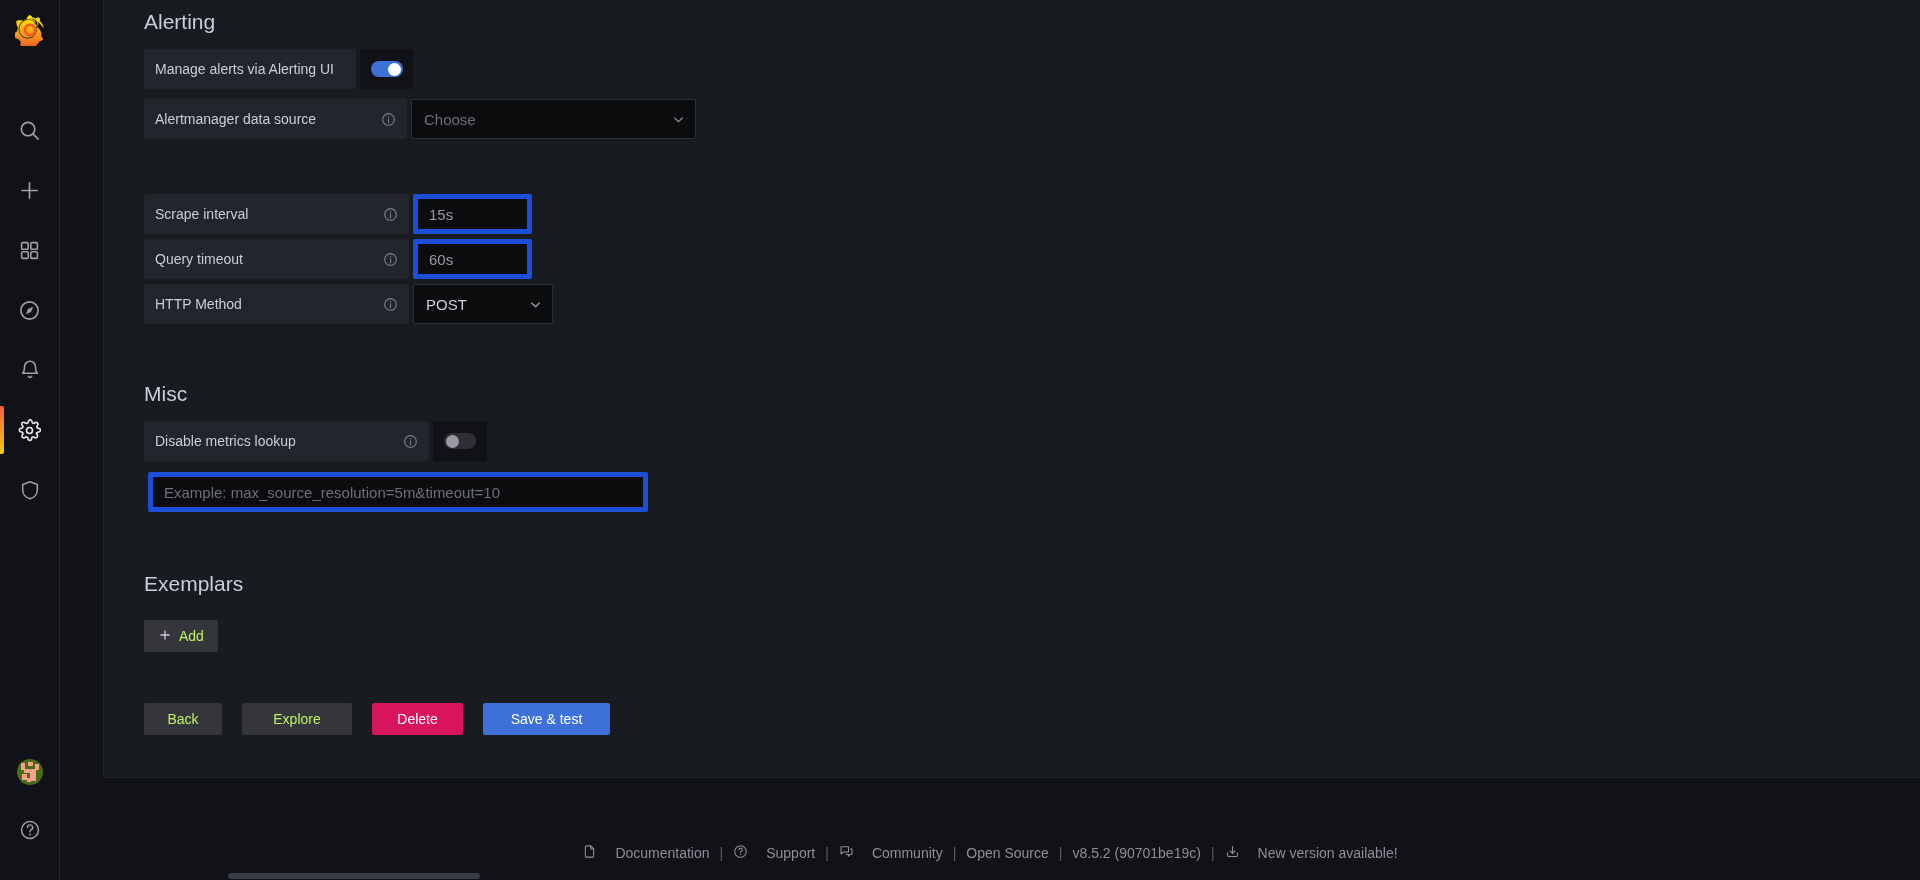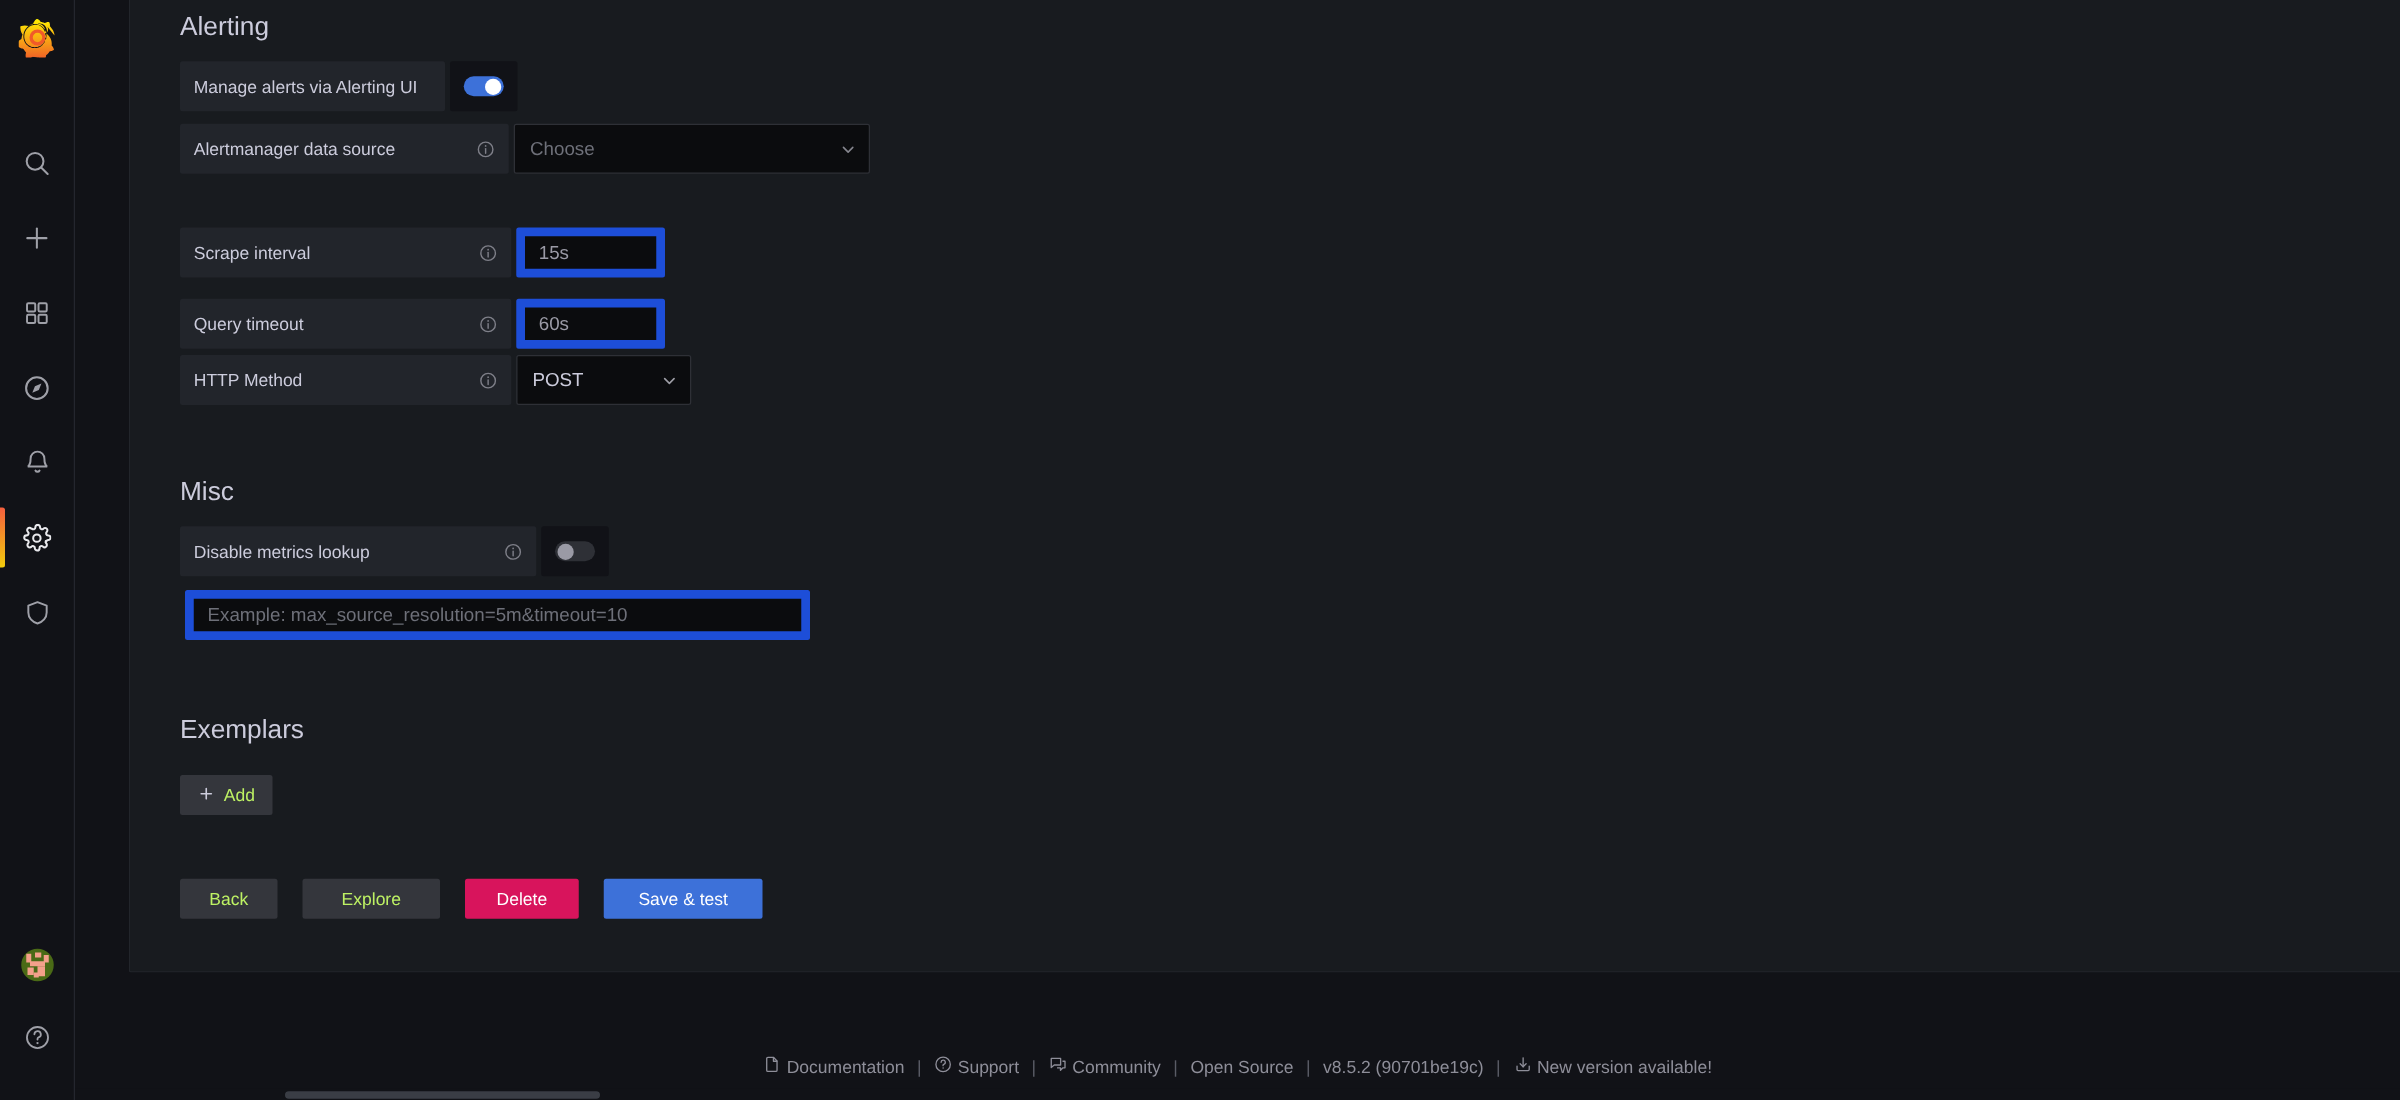--- a/index.html
+++ b/index.html
@@ -88,21 +88,21 @@
     white-space: nowrap;
     gap: 10px;
   }
   .label .txt { flex: 1; }
   .info-icon { opacity: .65; display: flex; align-items: center; }
   .info-icon svg { display: block; }
 
   .input {
     height: 40px;
     background: #0b0c0e;
-    border: 7px solid #1d4ed8;
+    border: 5px solid #1d4ed8;
     border-radius: 2px;
     color: #9a9aa5;
     font-size: 15px;
     display: flex; align-items: center;
     padding: 0 11px;
     margin-left: 4px;
   }
   .input.placeholder { color: #6e7079; }
 
   .select {
@@ -156,21 +156,21 @@
   .btn-add { position: absolute; left: 40px; top: 620px; height: 32px; }
   .btn-row { position: absolute; left: 40px; top: 703px; display: flex; gap: 20px; }
 
   
   .footer {
     position: absolute; left: 0; bottom: 18px; width: 100%;
     display: flex; align-items: center; justify-content: center;
     gap: 0; color: #8e8e99; font-size: 14px;
   }
   .foot-link {
-    display: inline-flex; align-items: center; gap: 4px;
+    display: inline-flex; align-items: center; gap: 18px;
     color: #8e8e99; text-decoration: none; cursor: pointer;
     padding: 0 10px;
   }
   .foot-sep { color: #5a5c66; }
   .foot-static { padding: 0 10px; }
 
   
   .hscroll {
     position: absolute; left: 0; bottom: 0; width: 100%; height: 9px;
     background: #111217;
@@ -313,21 +313,21 @@
       <div class="select empty" style="width:285px;">
         <span class="sel-val">Choose</span>
         <span class="chev">
           <svg width="15" height="15" viewBox="0 0 24 24" fill="none" stroke="#b0b0bb" stroke-width="2" stroke-linecap="round" stroke-linejoin="round">
             <polyline points="6,9.5 12,15.5 18,9.5"></polyline>
           </svg>
         </span>
       </div>
     </div>
 
-    <div class="field-row" style="left:40px; top:182px;">
+    <div class="field-row" style="left:40px; top:194px;">
       <div class="label" style="width:265px;">
         <span class="txt">Scrape interval</span>
         <span class="info-icon">
           <svg width="15" height="15" viewBox="0 0 24 24" fill="none" stroke="#b0b0bb" stroke-width="1.8">
             <circle cx="12" cy="12" r="9.3"></circle>
               <line x1="12" y1="11" x2="12" y2="17" stroke-linecap="round"></line>
             <circle cx="12" cy="7.6" r="1.1" fill="#b0b0bb" stroke="none"></circle>
           </svg>
         </span>
       </div>

